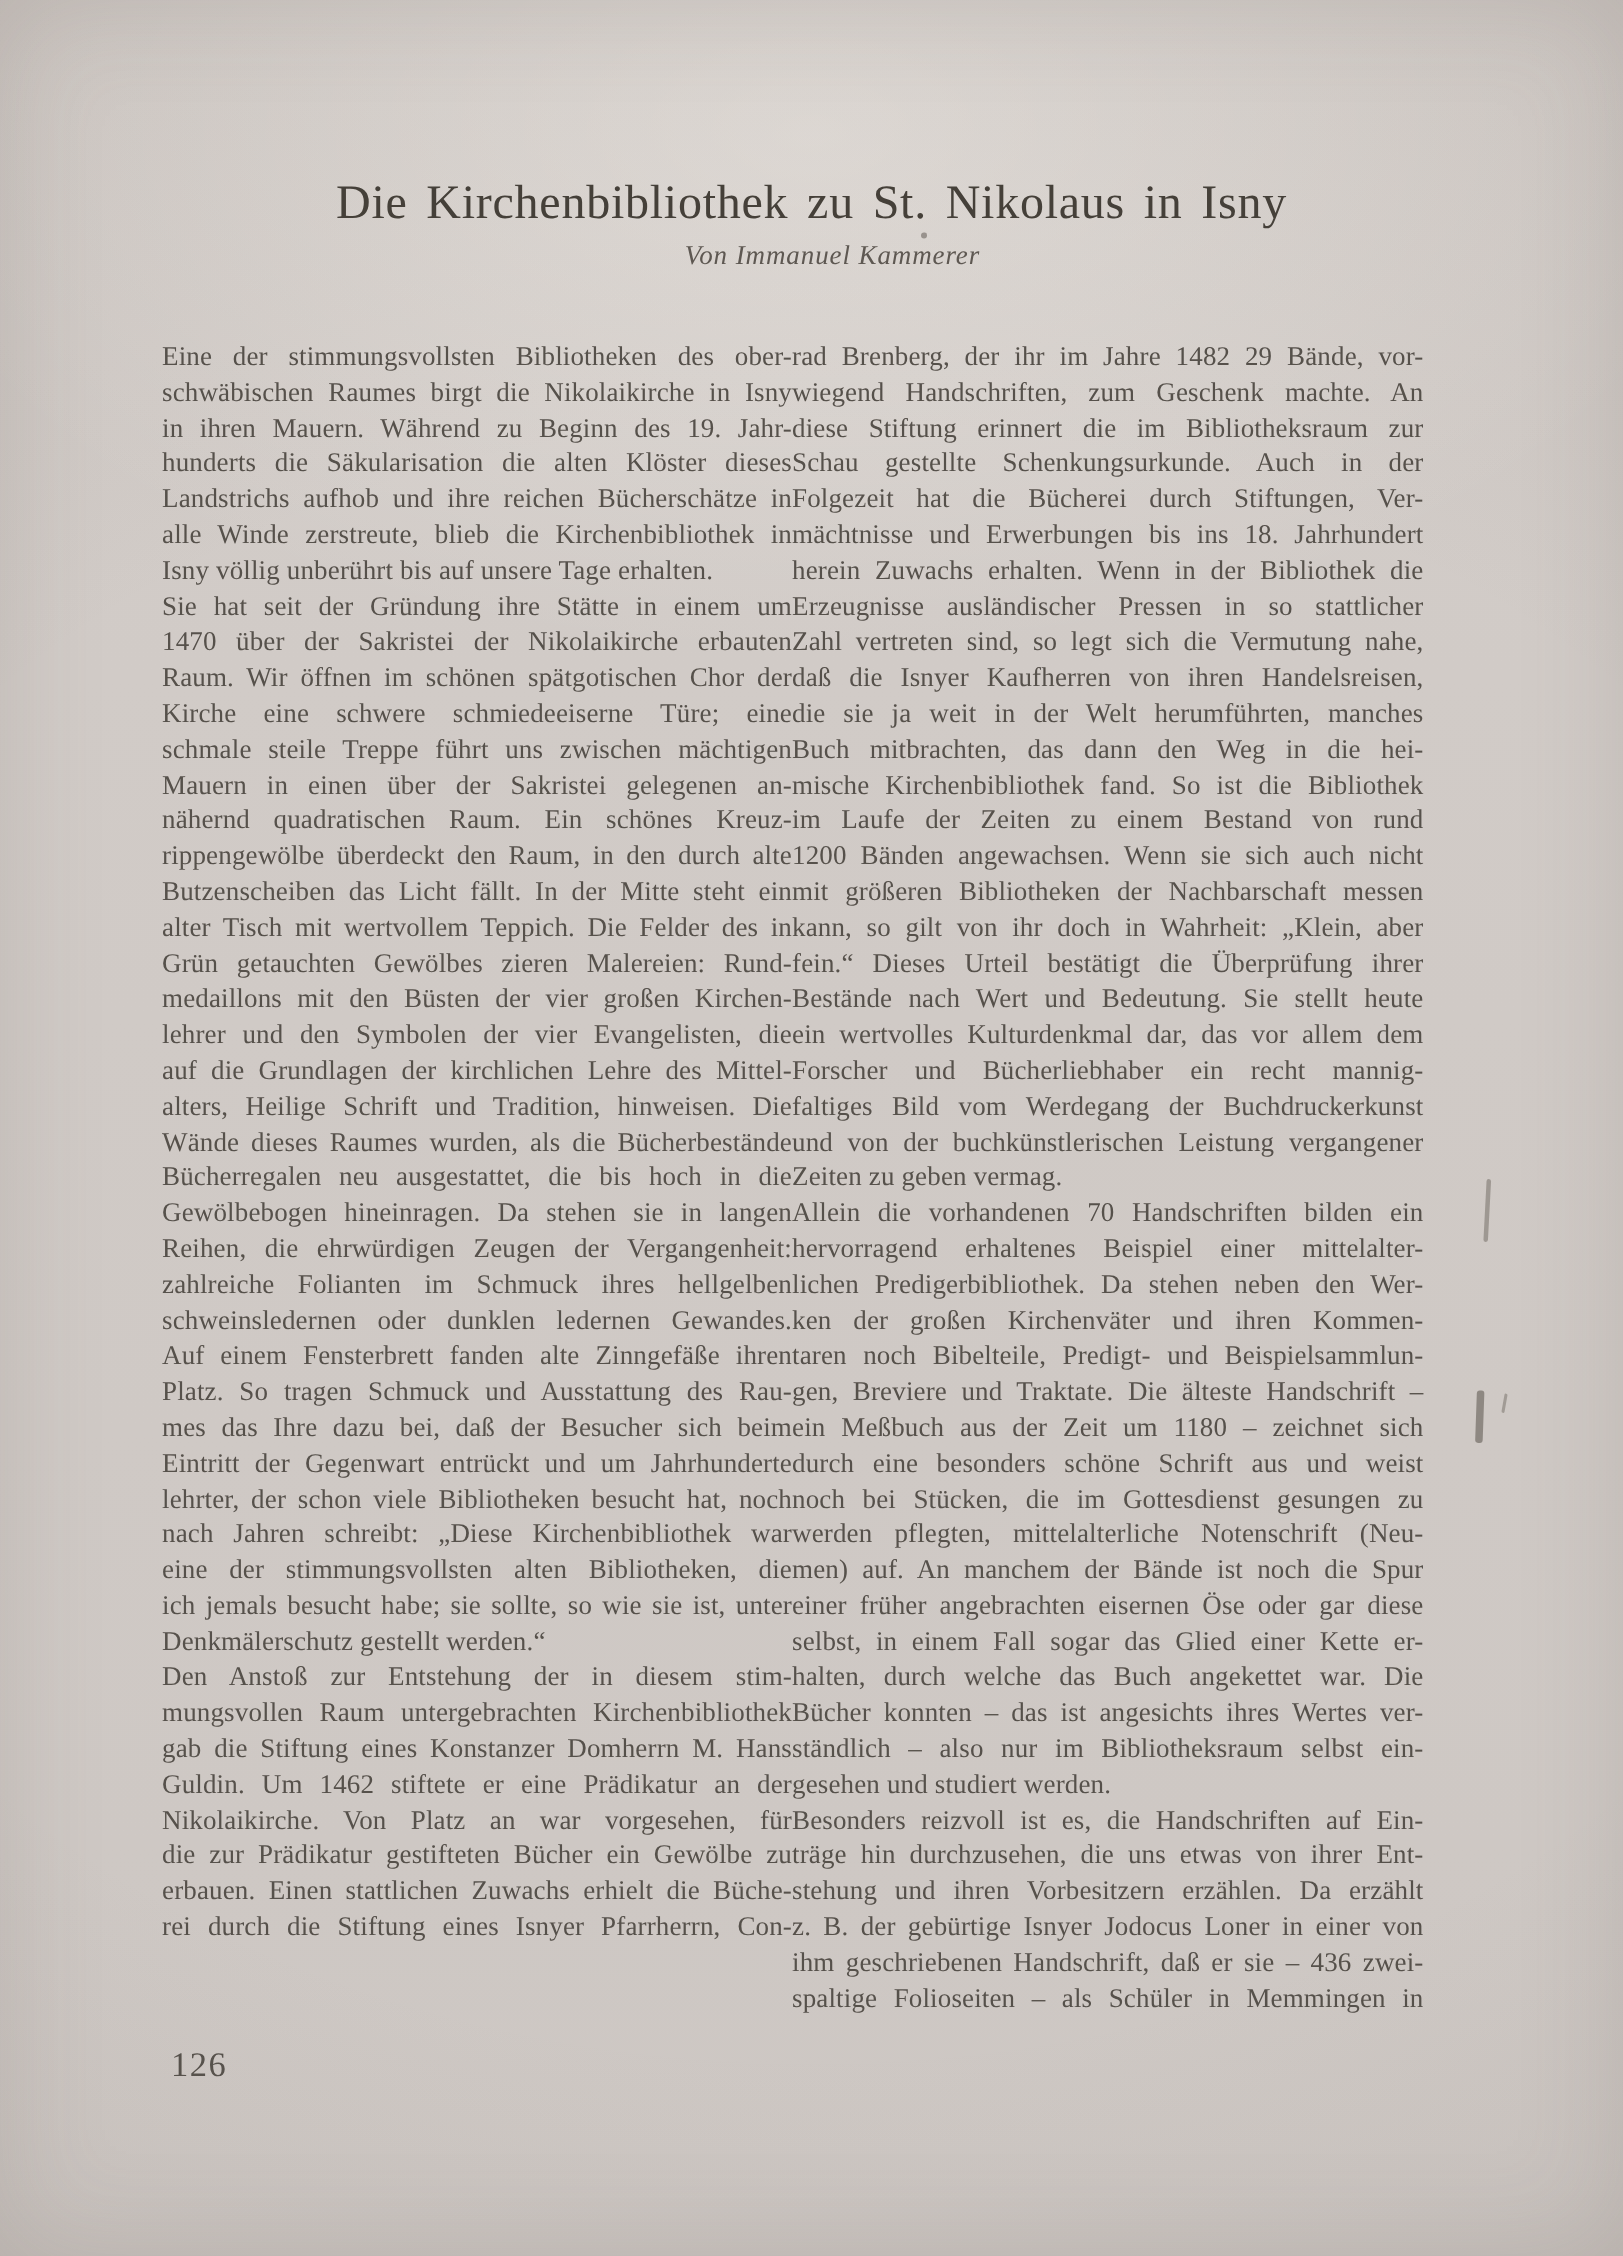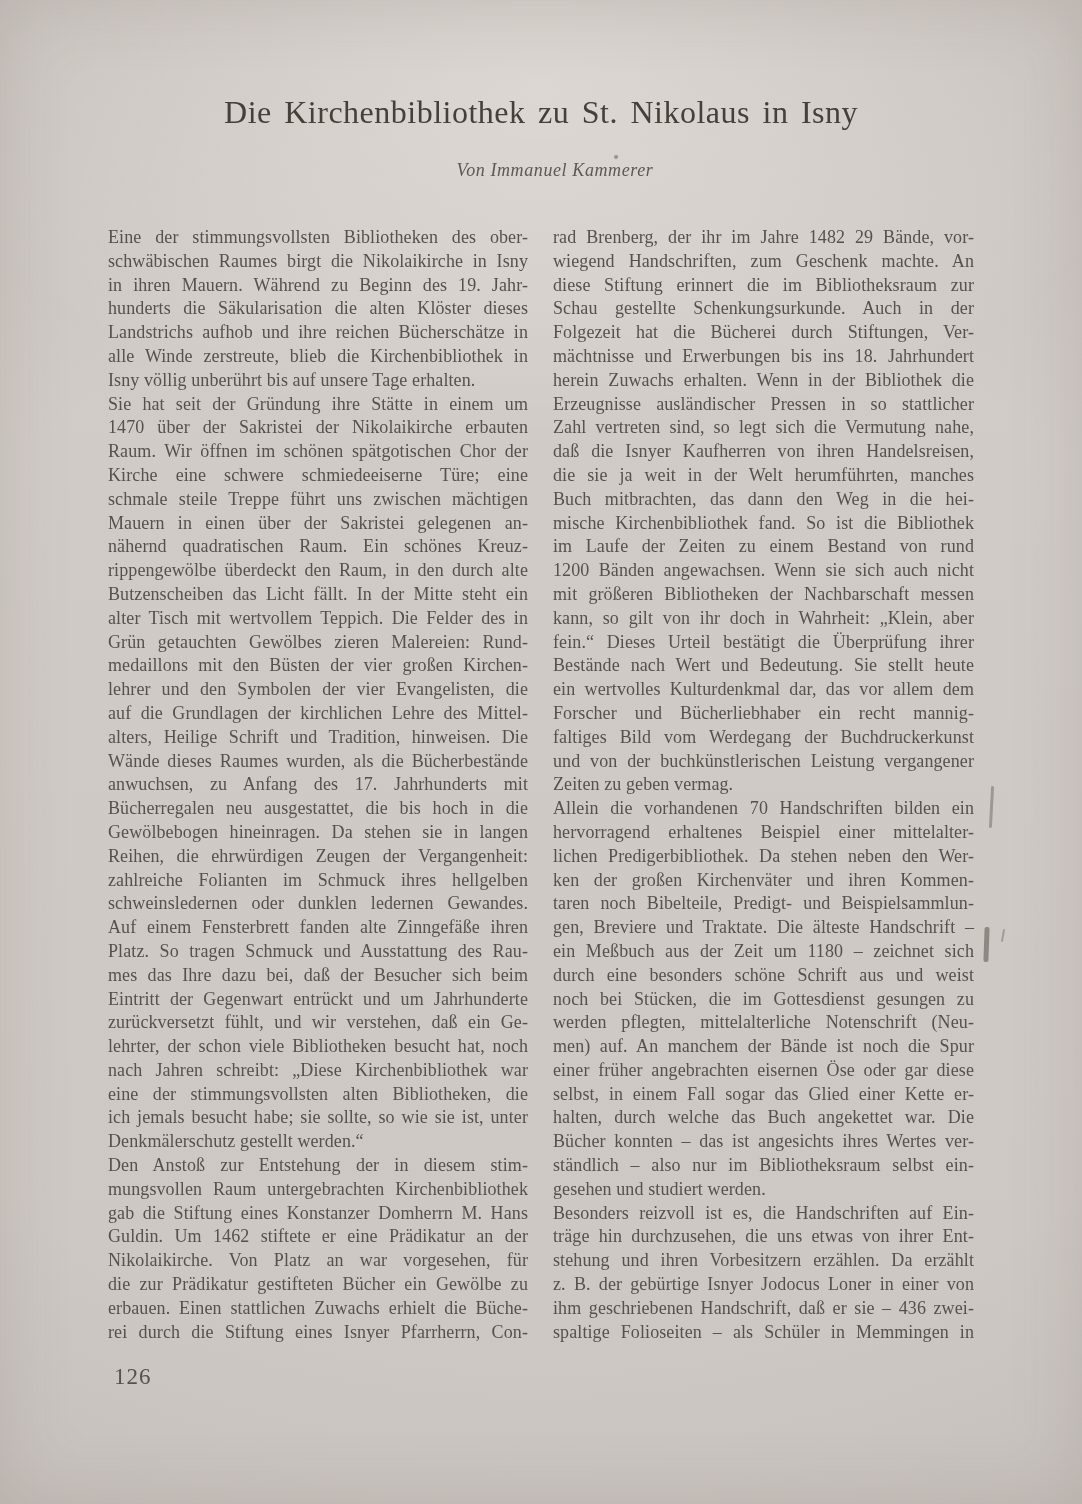--- a/index.html
+++ b/index.html
@@ -12,21 +12,21 @@
       radial-gradient(ellipse 900px 500px at 50% 6%, rgba(255,252,247,0.30), rgba(255,252,247,0) 70%),
       radial-gradient(ellipse 1200px 900px at 50% 55%, rgba(0,0,0,0) 60%, rgba(110,100,92,0.10) 100%),
       linear-gradient(180deg, #d3cdc9 0%, #d0cac6 45%, #cdc7c3 100%);
     box-shadow: inset 0 0 70px rgba(112,102,94,0.18);
     font-family: "Liberation Serif", "DejaVu Serif", serif;
     color: var(--ink, #56514b);
     overflow: hidden;
   }
   .page-title {
     position: absolute;
-    left: 0; right: 0; top: 94px;
+    left: 0; right: 0; top: 116px;
     text-align: center;
     font-size: 32px;
     font-weight: normal;
     letter-spacing: 0.5px;
     word-spacing: 4px;
     color: var(--ink-dark, #454039);
     margin: 0;
   }
   .byline {
     position: absolute;
@@ -44,21 +44,20 @@
     width: 4px; height: 4px;
     border-radius: 50% 40% 50% 50%;
     background: #756f68;
     opacity: 0.65;
   }
   .columns {
     position: absolute;
     top: 226px;
     left: 108px;
     display: flex;
-    gap: 25px;
   }
   .col { width: 420px; }
   .col-right { width: 421px; }
   .line {
     font-size: 18px;
     line-height: 23.8px;
     text-align: justify;
     text-align-last: justify;
     word-spacing: -1.5px;
     letter-spacing: 0.1px;
@@ -114,31 +113,29 @@
         <div class="line">nähernd quadratischen Raum. Ein schönes Kreuz-</div>
         <div class="line">rippengewölbe überdeckt den Raum, in den durch alte</div>
         <div class="line">Butzenscheiben das Licht fällt. In der Mitte steht ein</div>
         <div class="line">alter Tisch mit wertvollem Teppich. Die Felder des in</div>
         <div class="line">Grün getauchten Gewölbes zieren Malereien: Rund-</div>
         <div class="line">medaillons mit den Büsten der vier großen Kirchen-</div>
         <div class="line">lehrer und den Symbolen der vier Evangelisten, die</div>
         <div class="line">auf die Grundlagen der kirchlichen Lehre des Mittel-</div>
         <div class="line">alters, Heilige Schrift und Tradition, hinweisen. Die</div>
         <div class="line">Wände dieses Raumes wurden, als die Bücherbestände</div>
-        <div class="line">anwuchsen, zu Anfang des 17. Jahrhunderts mit</div>
         <div class="line">Bücherregalen neu ausgestattet, die bis hoch in die</div>
         <div class="line">Gewölbebogen hineinragen. Da stehen sie in langen</div>
         <div class="line">Reihen, die ehrwürdigen Zeugen der Vergangenheit:</div>
         <div class="line">zahlreiche Folianten im Schmuck ihres hellgelben</div>
         <div class="line">schweinsledernen oder dunklen ledernen Gewandes.</div>
         <div class="line">Auf einem Fensterbrett fanden alte Zinngefäße ihren</div>
         <div class="line">Platz. So tragen Schmuck und Ausstattung des Rau-</div>
         <div class="line">mes das Ihre dazu bei, daß der Besucher sich beim</div>
         <div class="line">Eintritt der Gegenwart entrückt und um Jahrhunderte</div>
-        <div class="line">zurückversetzt fühlt, und wir verstehen, daß ein Ge-</div>
         <div class="line">lehrter, der schon viele Bibliotheken besucht hat, noch</div>
         <div class="line">nach Jahren schreibt: „Diese Kirchenbibliothek war</div>
         <div class="line">eine der stimmungsvollsten alten Bibliotheken, die</div>
         <div class="line">ich jemals besucht habe; sie sollte, so wie sie ist, unter</div>
         <div class="line endline">Denkmälerschutz gestellt werden.“</div>
         <div class="line">Den Anstoß zur Entstehung der in diesem stim-</div>
         <div class="line">mungsvollen Raum untergebrachten Kirchenbibliothek</div>
         <div class="line">gab die Stiftung eines Konstanzer Domherrn M. Hans</div>
         <div class="line">Guldin. Um 1462 stiftete er eine Prädikatur an der</div>
         <div class="line">Nikolaikirche. Von Platz an war vorgesehen, für</div>

